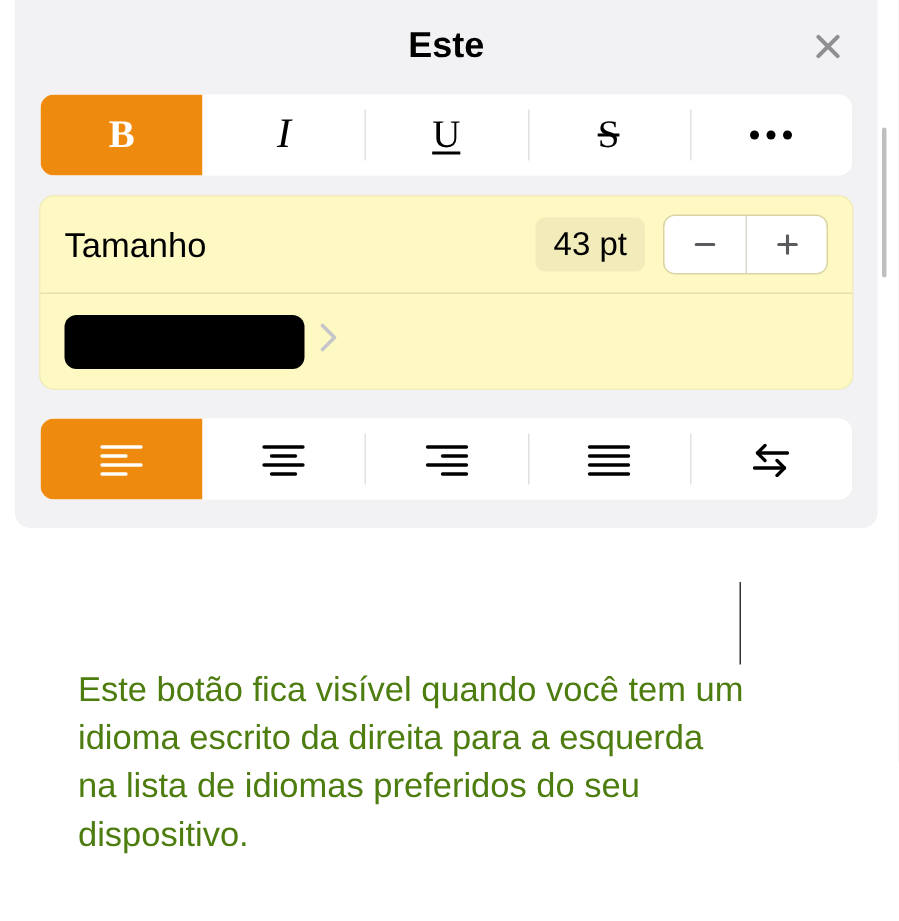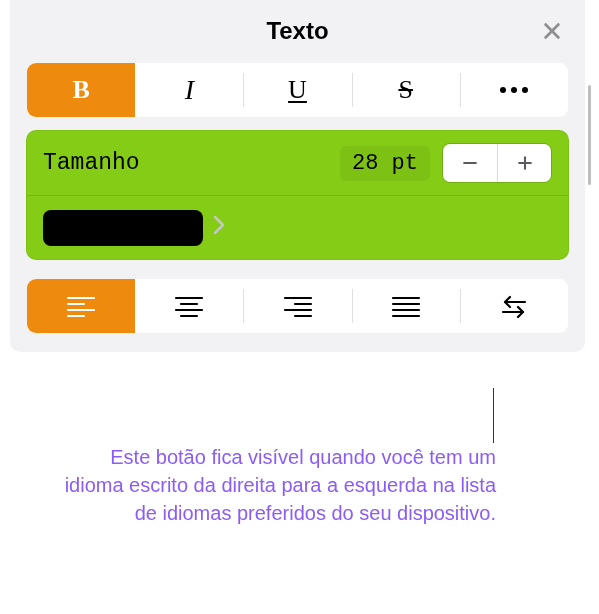--- a/index.html
+++ b/index.html
@@ -88,25 +88,24 @@
   .seg-btn.active::before,
   .seg-btn.active + .seg-btn::before { display: none; }
   .bold-glyph { font-weight: 800; font-size: 26px; font-family: Georgia, "Times New Roman", serif; }
   .italic-glyph { font-style: italic; font-size: 28px; font-family: Georgia, "Times New Roman", serif; }
   .underline-glyph { text-decoration: underline; font-size: 26px; text-underline-offset: 3px; font-family: Georgia, "Times New Roman", serif;}
   .strike-glyph { text-decoration: line-through; font-size: 26px; font-family: Georgia, "Times New Roman", serif;}
   .more-glyph { display:flex; gap:5px; }
   .more-glyph span { width:6px; height:6px; border-radius:50%; background:#000; display:block; }
 
   .list {
-    background: #84cc16;
+    background: #fef9c3;
     border-radius: 10px;
     margin: 12px 16px 0;
     border: 1px solid rgba(0,0,0,0.05);
-    font-family: Liberation Mono, monospace;
   }
   .row {
     display: flex;
     align-items: center;
     height: 64px;
     padding: 0 16px;
     position: relative;
   }
   .row + .row {
     border-top: 1px solid rgba(0,0,0,0.1);
@@ -192,33 +191,32 @@
     top: 388px;
     width: 1px;
     height: 55px;
     background: #333;
   }
   .callout-text {
     position: absolute;
     top: 443px;
     left: 52px;
     width: 444px;
-    font-size: 20px;
+    font-size: 23px;
     line-height: 1.4;
-    text-align: right;
-    color: #8b5cf6;
+    color: #4d7c0f;
   }
 </style>
 </head>
 <body>
 
 <div class="panel">
 
   <div class="header">
-    <div class="header-title">Texto</div>
+    <div class="header-title">Este</div>
     <div class="close-btn">
       <svg viewBox="0 0 24 24" fill="none" stroke="currentColor" stroke-width="3" stroke-linecap="round">
           <line x1="5" y1="5" x2="19" y2="19"></line>
           <line x1="19" y1="5" x2="5" y2="19"></line>
         </svg>
     </div>
   </div>
 
   <div class="seg-group">
     <button class="seg-btn active">
@@ -238,21 +236,21 @@
           <span></span>
           <span></span>
           <span></span>
         </span>
     </button>
   </div>
 
   <div class="list">
     <div class="row">
       <div class="row-label">Tamanho</div>
-      <div class="size-value">28 pt</div>
+      <div class="size-value">43 pt</div>
       <div class="stepper">
         <button>
           <svg viewBox="0 0 24 24" fill="none" stroke="currentColor" stroke-width="2.5" stroke-linecap="round">
               <line x1="5" y1="12" x2="19" y2="12"></line>
             </svg>
         </button>
         <button>
           <svg viewBox="0 0 24 24" fill="none" stroke="currentColor" stroke-width="2.5" stroke-linecap="round">
               <line x1="5" y1="12" x2="19" y2="12"></line>
               <line x1="12" y1="5" x2="12" y2="19"></line>

